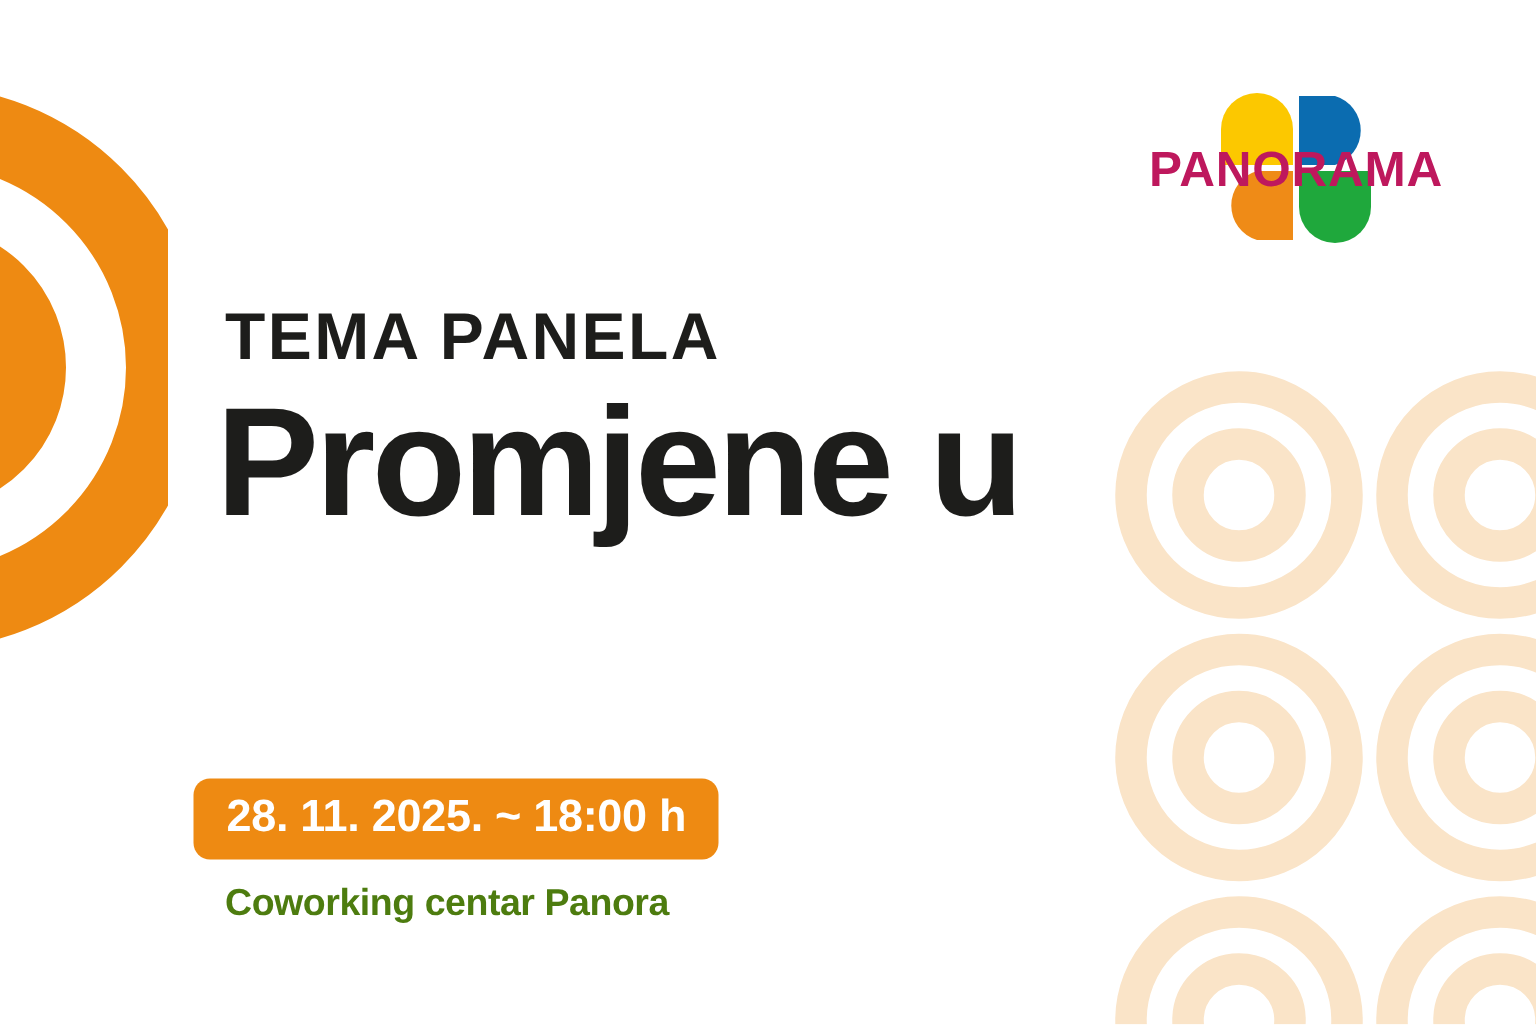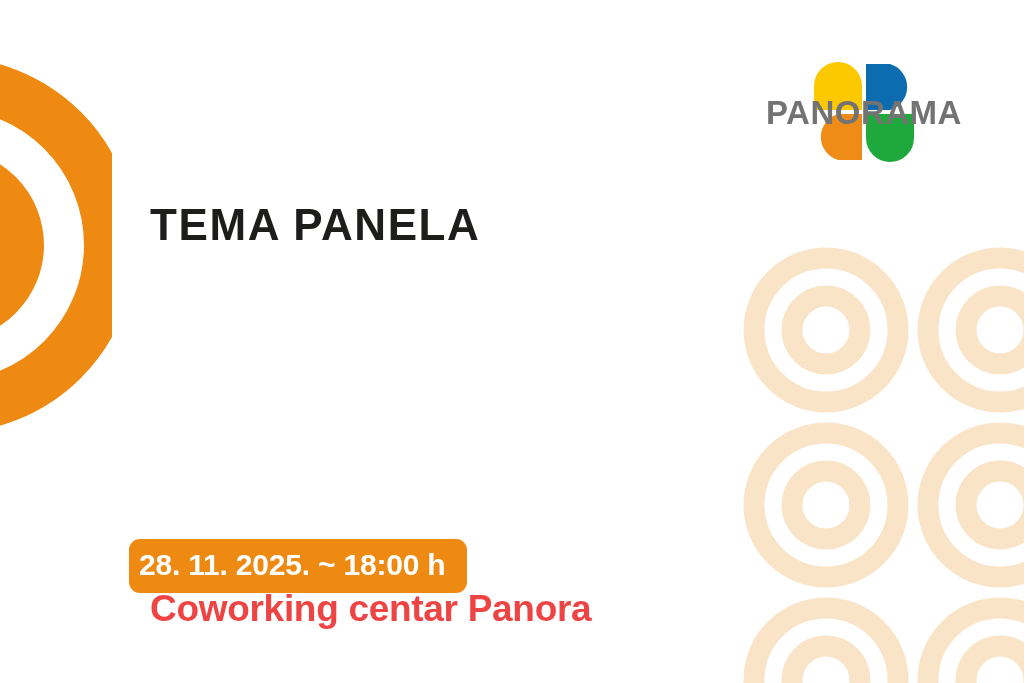--- a/index.html
+++ b/index.html
@@ -65,21 +65,21 @@
     left: 0;
     top: 0;
     width: 232px;
     height: 140px;
     display: flex;
     align-items: center;
     justify-content: center;
     font-size: 33px;
     font-weight: bold;
     letter-spacing: 0.5px;
-    color: #737373;
+    color: #be185d;
     line-height: 1;
     white-space: nowrap;
   }
 
   
   #content {
     position: absolute;
     left: 150px;
     top: 0;
     width: 660px;
@@ -107,40 +107,40 @@
     font-weight: bold;
     letter-spacing: -2.5px;
     color: #1d1d1b;
     line-height: 0.98;
     white-space: nowrap;
   }
   #headline .hl-line { display: block; }
 
   #date-badge {
     position: absolute;
-    top: 539px;
+    top: 519px;
     left: -21px;
     background: #EE8A12;
     color: #ffffff;
     border-radius: 11px;
-    padding: 11px 22px 13px 10px;
+    padding: 11px 22px 13px 22px;
     font-size: 30px;
     font-weight: bold;
     letter-spacing: -0.2px;
     line-height: 1;
     white-space: nowrap;
     display: inline-block;
   }
 
   #venue {
     position: absolute;
     top: 590px;
     left: 0;
-    color: #ef4444;
-    font-size: 37px;
+    color: #4d7c0f;
+    font-size: 25px;
     font-weight: bold;
     letter-spacing: -0.3px;
     line-height: 1;
     white-space: nowrap;
   }
 </style>
 </head>
 <body>
 
 <div id="poster">
@@ -174,20 +174,21 @@
       <circle cx="-52" cy="245" r="70" fill="none" stroke="#EE8A12" stroke-width="52"></circle>
       <circle cx="-52" cy="245" r="18" fill="#EE8A12"></circle>
     </svg>
   </div>
 
   <div id="content">
 
     <div id="kicker">TEMA PANELA</div>
 
     <div id="headline">
+      <span class="hl-line">Promjene u</span>
     </div>
 
     <div id="date-badge">28. 11. 2025. ~ 18:00 h</div>
 
     <div id="venue">Coworking centar Panora</div>
   </div>
 
   <div id="logo">
     <div id="logo-mark">
       <svg width="232" height="140" viewBox="0 0 232 140" xmlns="http://www.w3.org/2000/svg" aria-hidden="true">

